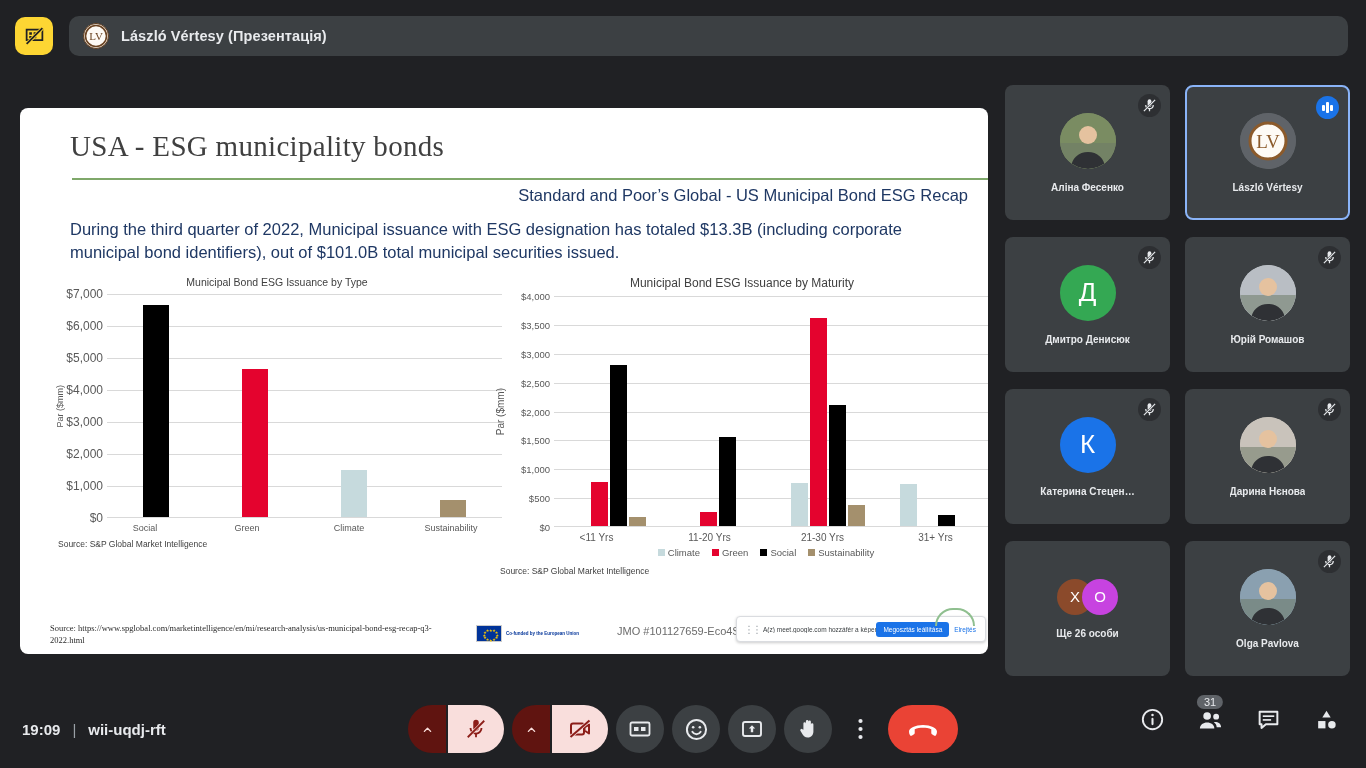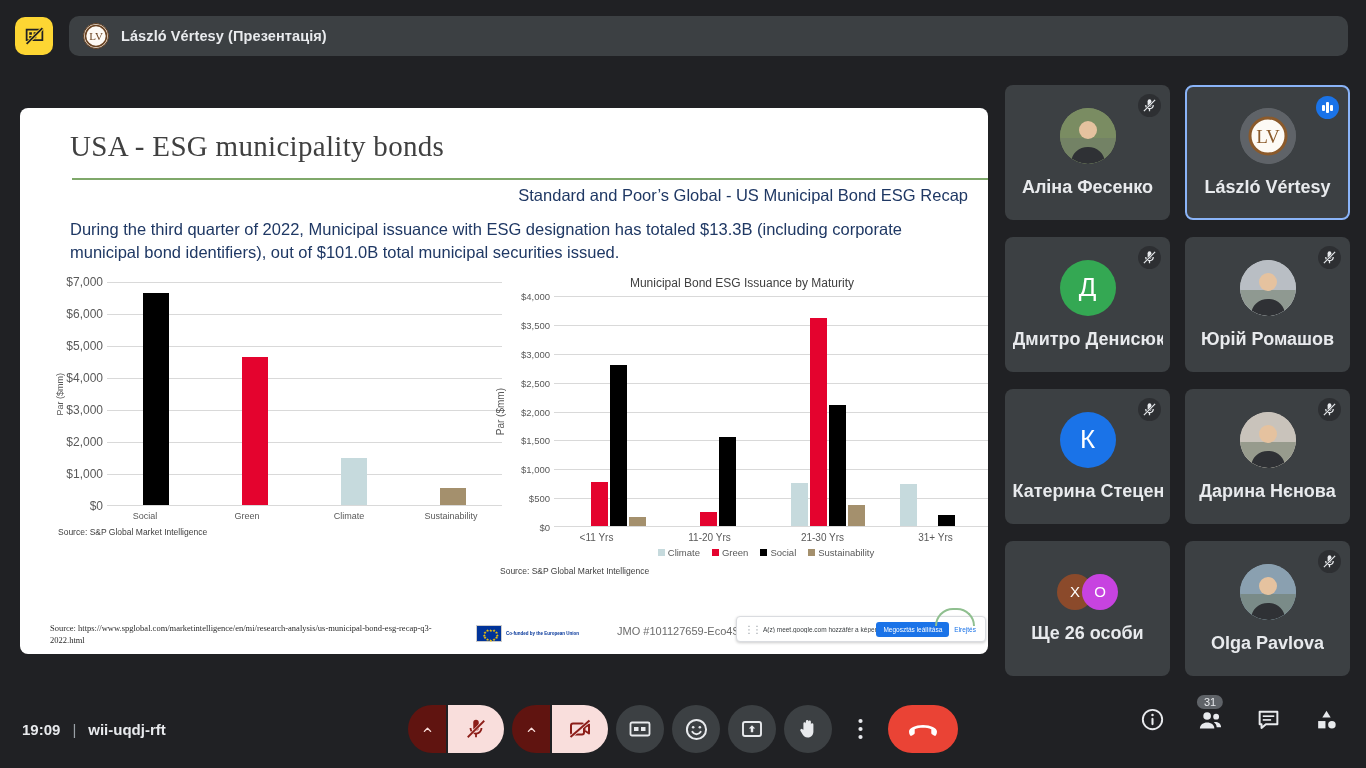--- a/index.html
+++ b/index.html
@@ -97,21 +97,21 @@
   .sn-text { flex: 1 1 auto; font-size: 6.5px; color: #3c4043; white-space: nowrap; overflow: hidden; }
   .sn-btn { background: #1a73e8; color: #fff; font-size: 6.5px; border-radius: 3px; padding: 4px 7px; white-space: nowrap; }
   .sn-link { color: #1a73e8; font-size: 6.5px; padding: 0 5px; white-space: nowrap; }
   .sn-arc { position: absolute; right: 10px; top: -9px; width: 40px; height: 18px; border: 2px solid #8fbf8f; border-bottom: none; border-radius: 22px 22px 0 0; }
 
   
   .people { position: absolute; left: 1005px; top: 85px; width: 350px; display: grid; grid-template-columns: 165px 165px; gap: 17px 15px; }
   .tile { position: relative; height: 135px; background: #3c4043; border-radius: 8px; display: flex; flex-direction: column; align-items: center; justify-content: center; }
   .tile.active { border: 2px solid #8ab4f8; }
   .tile-avatar { width: 56px; height: 56px; border-radius: 50%; overflow: hidden; display: flex; align-items: center; justify-content: center; font-size: 26px; color: #fff; font-weight: 500; }
-  .tile-name { margin-top: 13px; color: #e8eaed; font-size: 18px; font-weight: bold; max-width: 150px; text-align: center; white-space: nowrap; overflow: hidden; }
+  .tile-name { margin-top: 13px; color: #e8eaed; font-size: 10px; font-weight: bold; max-width: 150px; text-align: center; white-space: nowrap; overflow: hidden; }
   .mic-badge { position: absolute; right: 9px; top: 9px; width: 23px; height: 23px; border-radius: 50%; background: rgba(32,33,36,.55); display: flex; align-items: center; justify-content: center; }
   .speaking-badge { position: absolute; right: 9px; top: 9px; width: 23px; height: 23px; border-radius: 50%; background: #1a73e8; display: flex; align-items: center; justify-content: center; gap: 1.5px; }
   .sb-bar { width: 2.5px; background: #fff; border-radius: 1px; }
   .overflow-avatars { display: flex; align-items: center; }
   .ov-a { width: 36px; height: 36px; border-radius: 50%; background: #8b4a2b; color: #fff; display: flex; align-items: center; justify-content: center; font-size: 15px; }
   .ov-b { width: 36px; height: 36px; border-radius: 50%; background: #c743e0; color: #fff; display: flex; align-items: center; justify-content: center; font-size: 15px; margin-left: -11px; }
 
   
   .bottombar { position: absolute; left: 0; bottom: 0; width: 1366px; height: 78px; display: flex; align-items: center; }
   .meet-meta { position: absolute; left: 22px; color: #e8eaed; font-size: 15px; font-weight: bold; display: flex; align-items: center; gap: 12px; }
@@ -154,20 +154,21 @@
 
   <div class="stage">
     <div class="slide">
 
       <div class="slide-title">USA - ESG municipality bonds</div>
       <div class="title-rule"></div>
       <div class="subtitle">Standard and Poor’s Global - US Municipal Bond ESG Recap</div>
       <div class="lead">During the third quarter of 2022, Municipal issuance with ESG designation has totaled $13.3B (including corporate municipal bond identifiers), out of $101.0B total municipal securities issued.</div>
 
       <div class="chart-box" id="chart1">
+        <div class="chart-title">Municipal Bond ESG Issuance by Type</div>
         <div class="plot-wrap">
           <div class="ylab">Par ($mm)</div>
           <div class="ticks" id="c1ticks" style="height: 224px;">
               <div class="tick" style="top: 224px;">$0</div>
               <div class="tick" style="top: 192px;">$1,000</div>
               <div class="tick" style="top: 160px;">$2,000</div>
               <div class="tick" style="top: 128px;">$3,000</div>
               <div class="tick" style="top: 96px;">$4,000</div>
               <div class="tick" style="top: 64px;">$5,000</div>
               <div class="tick" style="top: 32px;">$6,000</div>

